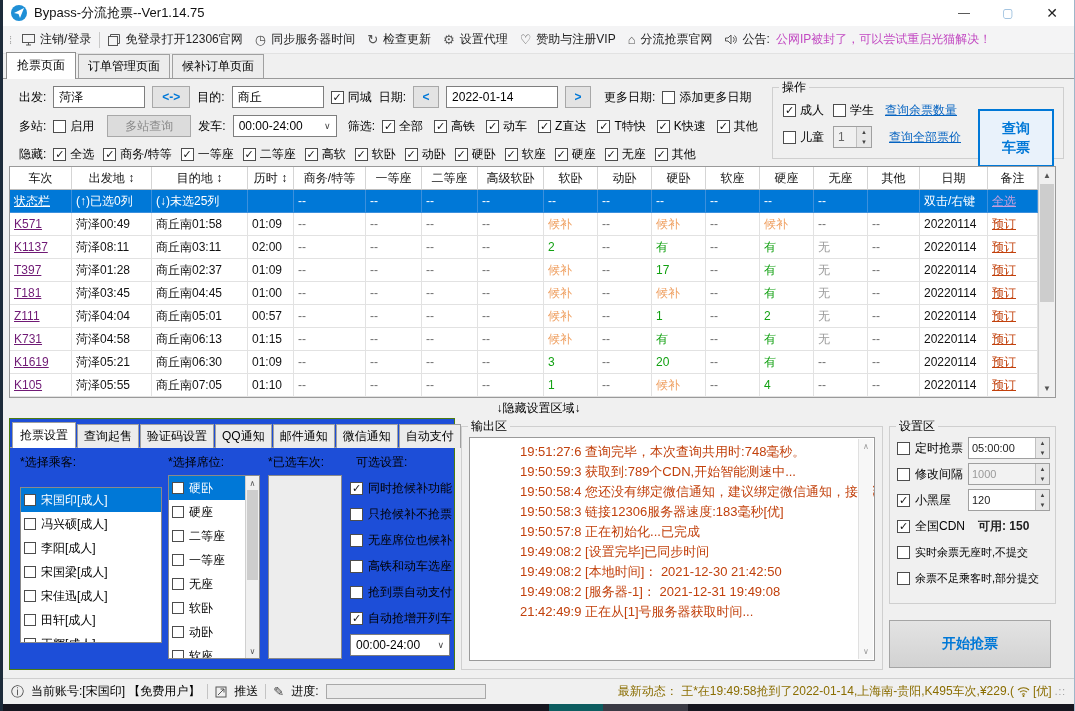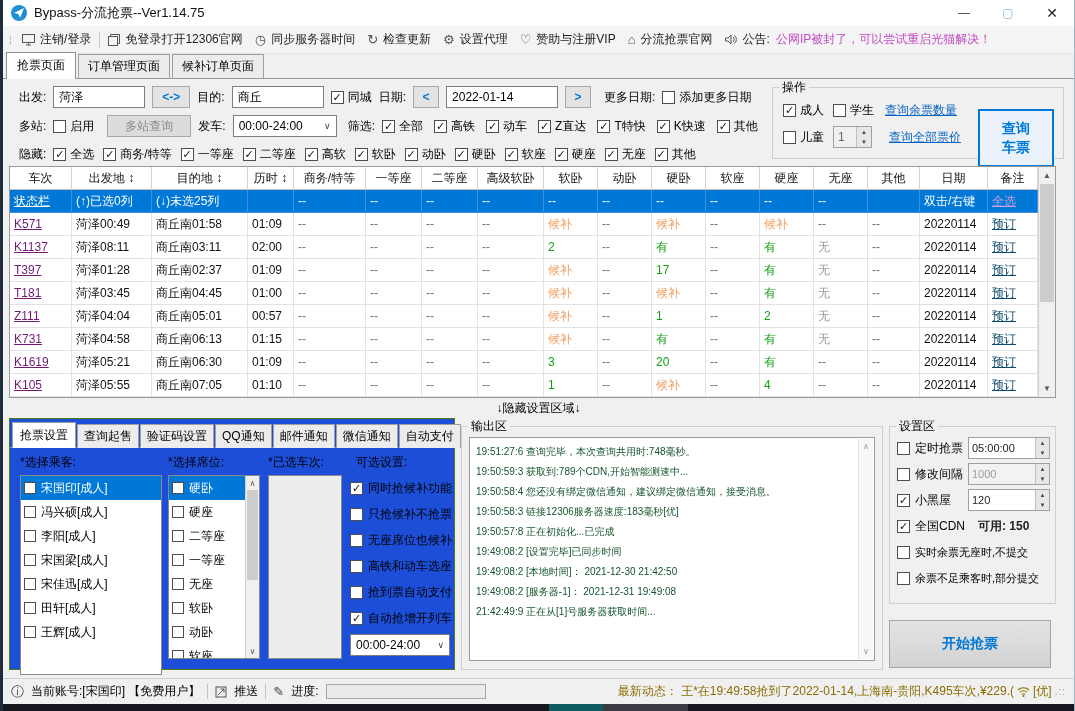--- a/index.html
+++ b/index.html
@@ -62,56 +62,56 @@
   .tablewrap {position:relative; margin:2px 0 0 6px; width:1047px; height:232px; background:#fff; border:1px solid #9a9a9a; display:flex;}
   .tgrid {width:1028px;}
   .trow {display:grid; grid-template-columns:62px 80px 96px 46px 72px 56px 56px 66px 54px 54px 54px 54px 54px 54px 52px 68px 50px; height:23px;}
   .tcell {border-right:1px solid #e2e2e2; border-bottom:1px solid #e2e2e2; font-size:12px; display:flex; align-items:center; padding:0 4px; overflow:hidden; white-space:nowrap; color:#111;}
   .thead .tcell {justify-content:center; padding:0 2px; border-right-color:#d5d5d5; border-bottom-color:#bdbdbd;}
   .status-row {background:#0078d7;}
   .status-row .tcell {color:#fff; border-right-color:#3c90dd; border-bottom-color:#3c90dd;}
   .status-row .train-cell {text-decoration:underline;}
   .status-row .action-cell {color:#c9a0dc; text-decoration:underline;}
   .train-link {color:#701a75; text-decoration:underline;}
-  .action-link {color:#0c4a6e; text-decoration:underline;text-align:right;}
+  .action-link {color:#c2410c; text-decoration:underline;text-align:right;}
   .c-wait {color:#ef9e5e;} .c-have {color:#12a112;} .c-none {color:#9a9a9a;} .c-dash {color:#707070;}
   .vscroll {width:17px; background:#f0f0f0; border-left:1px solid #d0d0d0; position:relative; flex:none;}
   .vs-arrow {height:17px; display:flex; align-items:center; justify-content:center; font-size:8px; color:#555;}
   .vs-arrow.down {position:absolute; bottom:0; left:0; right:0;}
   .vs-thumb {position:absolute; left:1px; right:1px; top:17px; height:118px; background:#cdcdcd;}
 
   .sep-label {text-align:center; font-size:12px; padding:2px 0; height:16px; color:#000;}
 
   
   .bottom {position:relative; height:262px;}
   .bk-box {position:absolute; left:6px; top:4px; width:446px; height:252px; border:1px solid #4d7c0f; background:#1d4ed8;}
   .subtabs {display:flex; padding:2px 0 0 2px; border-bottom:1px solid #9a9a9a; align-items:flex-end;}
   .subtab {font-size:12px; padding:3px 6px; border:1px solid #a0a0a0; border-bottom:none; background:#ececec; margin-right:1px; position:relative; top:1px; white-space:nowrap;}
   .subtab.active {background:#fff; padding:4px 7px;}
   .bk-labels {display:flex; font-size:12px; padding:6px 0 4px 10px;}
   .bkl {flex:none;}
   .bkl1 {width:148px;} .bkl2 {width:100px;} .bkl3 {width:88px;}
   .bk-cols {position:relative; height:196px;}
   .listbox {position:absolute; background:#fff; border:1px solid #8a8a8a; overflow:hidden;}
-  .lb-pass {left:10px; top:0; width:142px; height:200px;}
+  .lb-pass {left:10px; top:12px; width:142px; height:156px;}
   .lb-seat {left:158px; top:0; width:92px; height:184px;}
   .lb-item {display:flex; align-items:center; gap:5px; height:24px; padding:0 3px; font-size:12px; white-space:nowrap;}
   .lb-item .cb {width:12px; height:12px;}
   .lb-item.sel {background:#0078d7; color:#fff;}
   .lb-scroll {position:absolute; right:0; top:0; bottom:0; width:14px; background:#f0f0f0; border-left:1px solid #d0d0d0;}
   .lb-scroll .vs-thumb {top:14px; height:90px;}
   .lb-scroll .vs-arrow {height:14px;}
   .trains-box {position:absolute; left:258px; top:0; width:74px; height:184px; background:#ededed; border:1px solid #8a8a8a;}
   .opts {position:absolute; left:340px; top:0; width:104px;}
   .opt-row {display:flex; align-items:center; gap:5px; height:26px; font-size:12px; white-space:nowrap;}
   .dd-opts {width:100px; margin-top:3px;}
 
   .out-box {left:458px; top:4px; width:422px; height:252px;}
   .out-inner {position:absolute; left:7px; right:7px; top:2px; bottom:8px; background:#fff; border:1px solid #9a9a9a; padding:4px 20px 4px 6px; overflow:hidden;}
-  .log-line {font-size:10px; color:#14532d; line-height:20px; white-space:nowrap;}
+  .log-line {font-size:13px; color:#c2410c; line-height:20px; white-space:nowrap;margin-left:44px;}
   .out-scroll {position:absolute; right:1px; top:1px; bottom:1px; width:15px; background:#f7f7f7; border-left:1px solid #e0e0e0;}
   .out-scroll .vs-arrow {height:15px; color:#999;}
 
   .set-box {left:886px; top:4px; width:162px; height:186px;}
   .set-row {display:flex; align-items:center; height:26px; padding:0 5px 0 7px; font-size:12px; gap:5px; white-space:nowrap;}
   .set-row.small {font-size:11px;}
   .set-row .ctrl {margin-left:auto;gap:14px;}
   .spin2 {display:inline-flex; height:22px; border:1px solid #a0a0a0; background:#fff;}
   .spin2 .val {padding:0 3px; display:flex; align-items:center; font-size:11px; color:#222; width:52px;}
   .spin2.gray {background:#f2f2f2;} .spin2.gray .val {color:#9a9a9a;}

